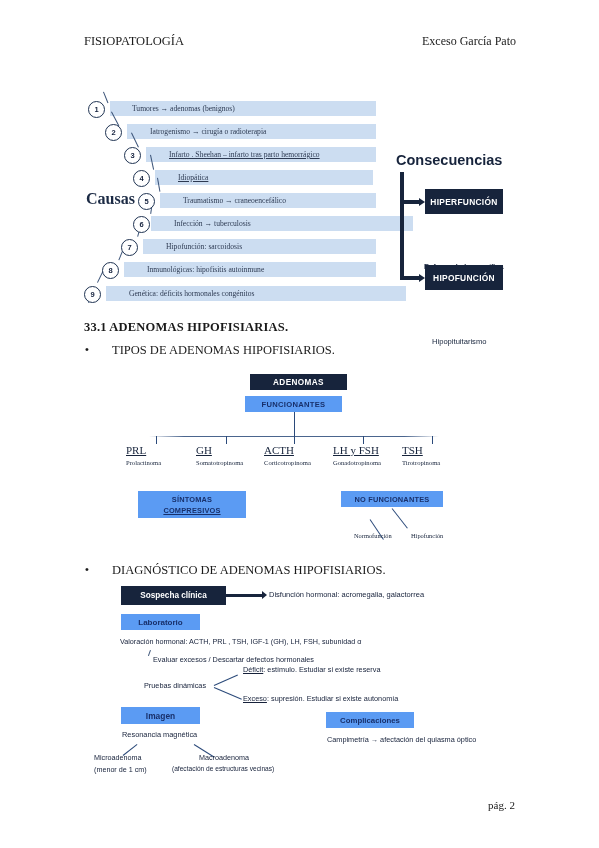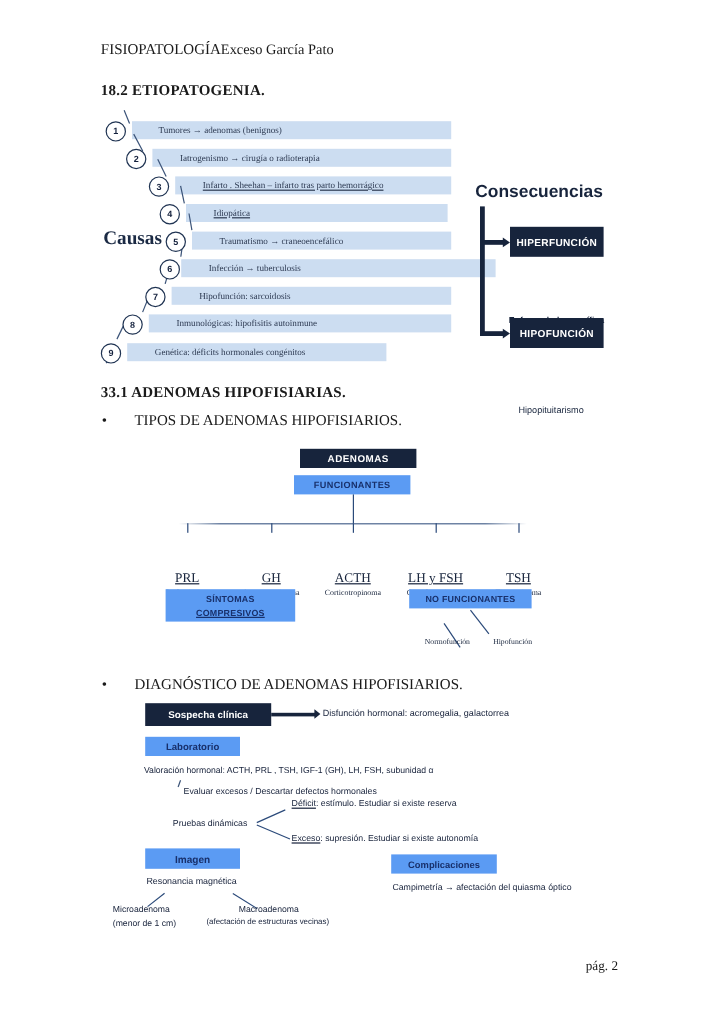--- a/index.html
+++ b/index.html
@@ -2,21 +2,21 @@
 <html><head>
 <meta charset="utf-8">
 <style>
   html,body{margin:0;padding:0;background:#ffffff;}
   body{width:599px;height:848px;position:relative;overflow:hidden;
        font-family:"Liberation Serif",serif;color:#1a1a1a;}
   .page{position:absolute;inset:0;}
 
   
   .hdr{position:absolute;left:84px;top:34px;width:432px;
-       display:flex;align-items:baseline;
+       display:flex;justify-content:space-between;align-items:baseline;
        font-size:12.5px;font-family:"Liberation Serif",serif;}
   .hdr .right{font-size:12px;}
 
   
   .h2{position:absolute;left:84px;font-weight:bold;font-size:12.5px;letter-spacing:.2px;}
   .bullet-row{position:absolute;left:84px;display:flex;gap:22px;font-size:12.5px;}
   .bullet-dot{width:6px;text-align:center;}
   .bar{position:absolute;height:15px;background:#ccddf1;}
   .bar span{position:absolute;left:0;top:0;white-space:nowrap;
             font-size:7.6px;font-family:"Liberation Serif",serif;color:#2d3a52;
@@ -47,21 +47,21 @@
              border-left:6px solid #17243c;}
 
   
   .bluebox{position:absolute;background:#5b9bf3;color:#18306b;
            font-family:"Liberation Sans",sans-serif;font-weight:bold;
            display:flex;flex-direction:column;align-items:center;justify-content:center;
            text-align:center;}
   .vline{position:absolute;background:#2b4a7a;width:1.1px;}
   .hline{position:absolute;height:1.1px;
          background:linear-gradient(90deg,rgba(43,74,122,0) 0%,rgba(43,74,122,.85) 12%,rgba(43,74,122,.85) 88%,rgba(43,74,122,0) 100%);}
-  .horm{position:absolute;text-align:center;margin-top:32px;}
+  .horm{position:absolute;}
   .horm .ab{font-family:"Liberation Serif",serif;font-size:11px;color:#17243c;
             text-decoration:underline;display:block;}
   .horm .nm{font-family:"Liberation Serif",serif;font-size:6.6px;color:#17243c;
             display:block;margin-top:3px;}
   .mini{position:absolute;font-family:"Liberation Serif",serif;font-size:6.4px;color:#17243c;}
   .diag{position:absolute;background:#2b4a7a;height:1.1px;transform-origin:left center;}
 
   
   .txt{position:absolute;font-family:"Liberation Sans",sans-serif;
        color:#16213a;white-space:nowrap;}
@@ -71,21 +71,20 @@
 </head>
 <body>
 
 <div class="page">
 
   <div class="hdr">
     <div>FISIOPATOLOGÍA</div>
     <div class="right">Exceso García Pato</div>
   </div>
 
-  <div class="h2" style="top:68px">18.2 ETIOPATOGENIA.</div>
 
   <div>
 
     <div class="connector" style="left:103px;top:92px;height:12px;transform:rotate(-22deg)"></div>
     <div class="connector" style="left:111px;top:112px;height:16px;transform:rotate(-28deg)"></div>
     <div class="connector" style="left:131px;top:133px;height:16px;transform:rotate(-26deg)"></div>
     <div class="connector" style="left:150px;top:155px;height:15px;transform:rotate(-12deg)"></div>
     <div class="connector" style="left:157px;top:178px;height:14px;transform:rotate(-10deg)"></div>
     <div class="connector" style="left:152px;top:201px;height:13px;transform:rotate(8deg)"></div>
     <div class="connector" style="left:141px;top:223px;height:14px;transform:rotate(16deg)"></div>
@@ -126,21 +125,21 @@
     <div class="bar" style="left:143px;top:239px;width:233px">
       <span style="left:23px">Hipofunción: sarcoidosis</span>
     </div>
     <div class="numcirc" style="left:121px;top:239px">7</div>
 
     <div class="bar" style="left:124px;top:262px;width:252px">
       <span style="left:23px">Inmunológicas: hipofisitis autoinmune</span>
     </div>
     <div class="numcirc" style="left:102px;top:262px">8</div>
 
-    <div class="bar" style="left:106px;top:286px;width:216px">
+    <div class="bar" style="left:106px;top:286px;width:300px">
       <span style="left:23px">Genética: déficits hormonales congénitos</span>
     </div>
     <div class="numcirc" style="left:84px;top:286px">9</div>
 
     <div class="causas-label">Causas</div>
   </div>
 
   <div>
     <div class="cons-title">Consecuencias</div>
     <div class="cons-spine"></div>

